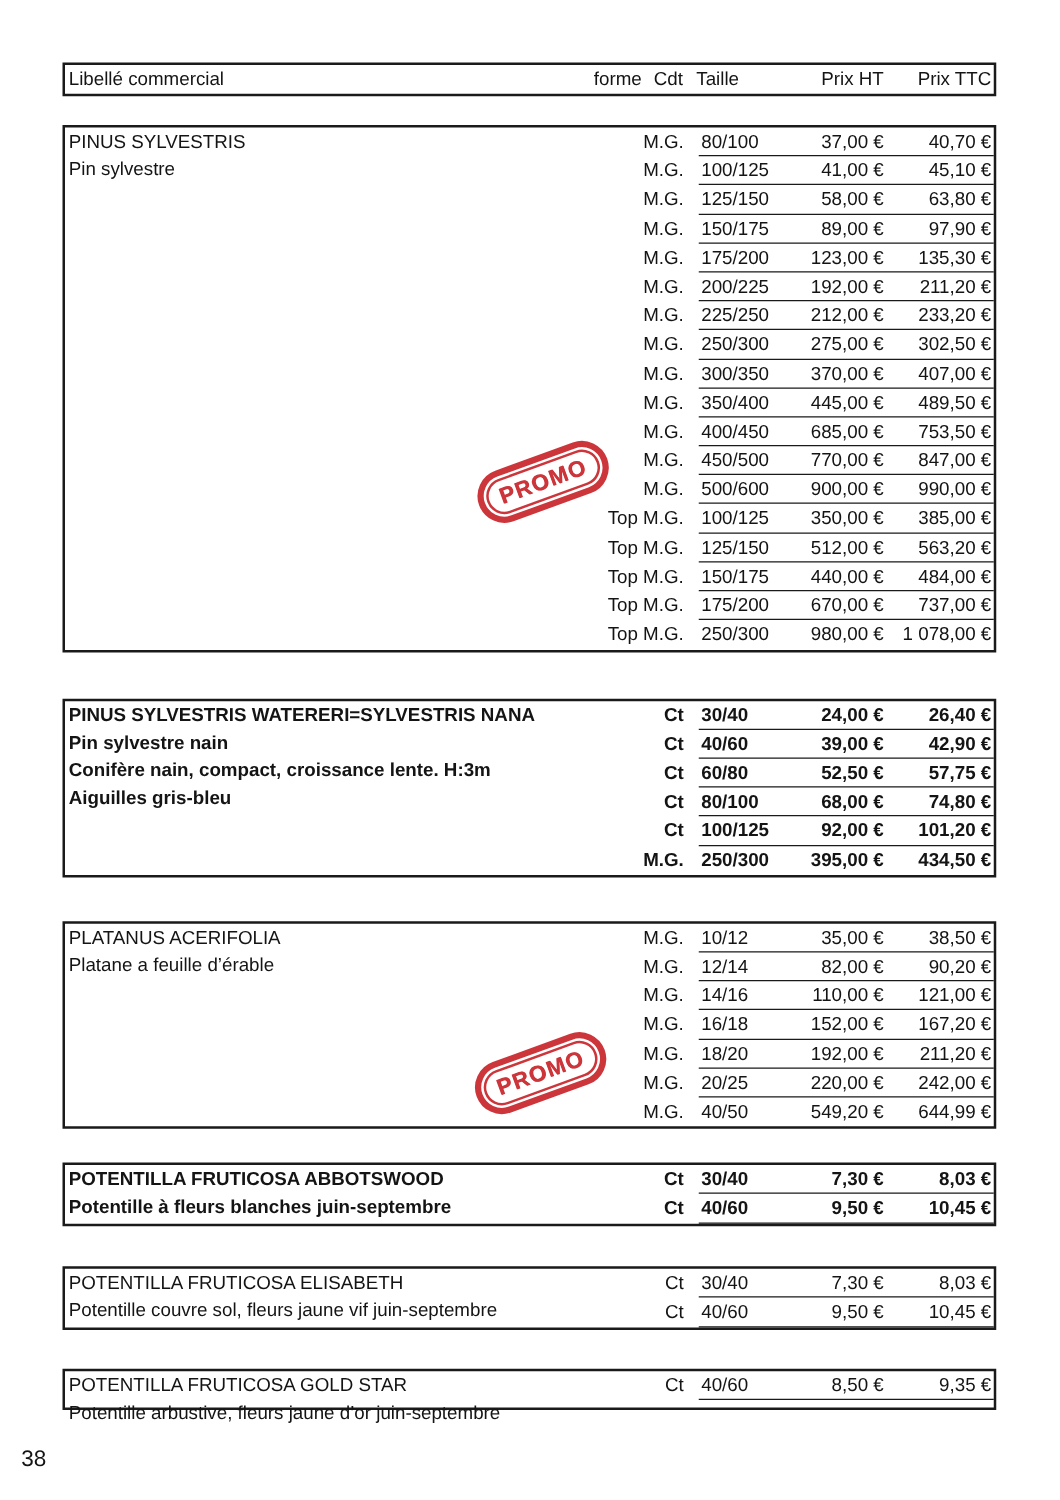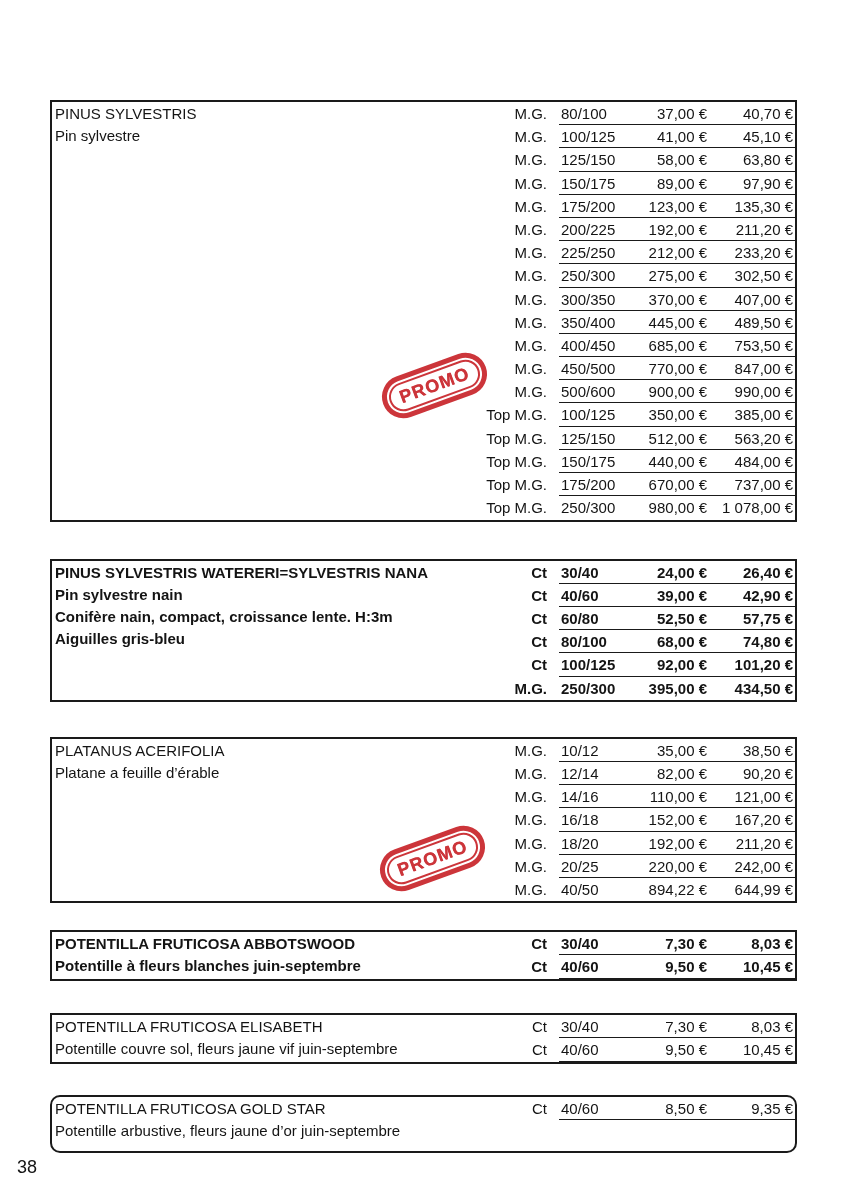--- a/index.html
+++ b/index.html
@@ -100,20 +100,28 @@
     position: absolute;
     left: 17px; top: 1157px;
     font-size: 18px;
   }
 </style>
 </head>
 <body>
 
 <div class="page">
 
+  <div class="thead">
+    <span class="h-lib">Libellé commercial</span>
+    <span class="h-forme">forme</span>
+    <span class="h-cdt">Cdt</span>
+    <span class="h-taille">Taille</span>
+    <span class="h-ht">Prix HT</span>
+    <span class="h-ttc">Prix TTC</span>
+  </div>
 
   <div class="sections" id="sections">
       <div class="section" style="margin-top: 23px; height: 421.6px;">
         <div class="sec-name">PINUS SYLVESTRIS</div>
         <div class="sec-desc">
           <div>Pin sylvestre</div>
         </div>
         <div class="rows">
           <div class="row">
             <span class="c-cdt">M.G.</span>
@@ -342,21 +350,21 @@
           <div class="row">
             <span class="c-cdt">M.G.</span>
             <span class="c-taille">20/25</span>
             <span class="c-ht">220,00 €</span>
             <span class="c-ttc">242,00 €</span>
             <div class="uline"></div>
           </div>
           <div class="row">
             <span class="c-cdt">M.G.</span>
             <span class="c-taille">40/50</span>
-            <span class="c-ht">894,22 €</span>
+            <span class="c-ht">549,20 €</span>
             <span class="c-ttc">644,99 €</span>
           </div>
         </div>
         <div class="stamp" style="left: 326px; top: 98px;">
           <div class="stamp-inner">
             <span class="stamp-label">PROMO</span>
           </div>
         </div>
       </div>
       <div class="section" style="margin-top: 27px; height: 51px; font-weight: bold;">
@@ -396,21 +404,21 @@
           </div>
           <div class="row">
             <span class="c-cdt">Ct</span>
             <span class="c-taille">40/60</span>
             <span class="c-ht">9,50 €</span>
             <span class="c-ttc">10,45 €</span>
             <div class="uline"></div>
           </div>
         </div>
       </div>
-      <div class="section" style="margin-top: 31px; height: 58px; border-radius: 10px;">
+      <div class="section" style="margin-top: 31px; height: 33px;">
         <div class="sec-name">POTENTILLA FRUTICOSA GOLD STAR</div>
         <div class="sec-desc">
           <div>Potentille arbustive, fleurs jaune d’or juin-septembre</div>
         </div>
         <div class="rows">
           <div class="row">
             <span class="c-cdt">Ct</span>
             <span class="c-taille">40/60</span>
             <span class="c-ht">8,50 €</span>
             <span class="c-ttc">9,35 €</span>

